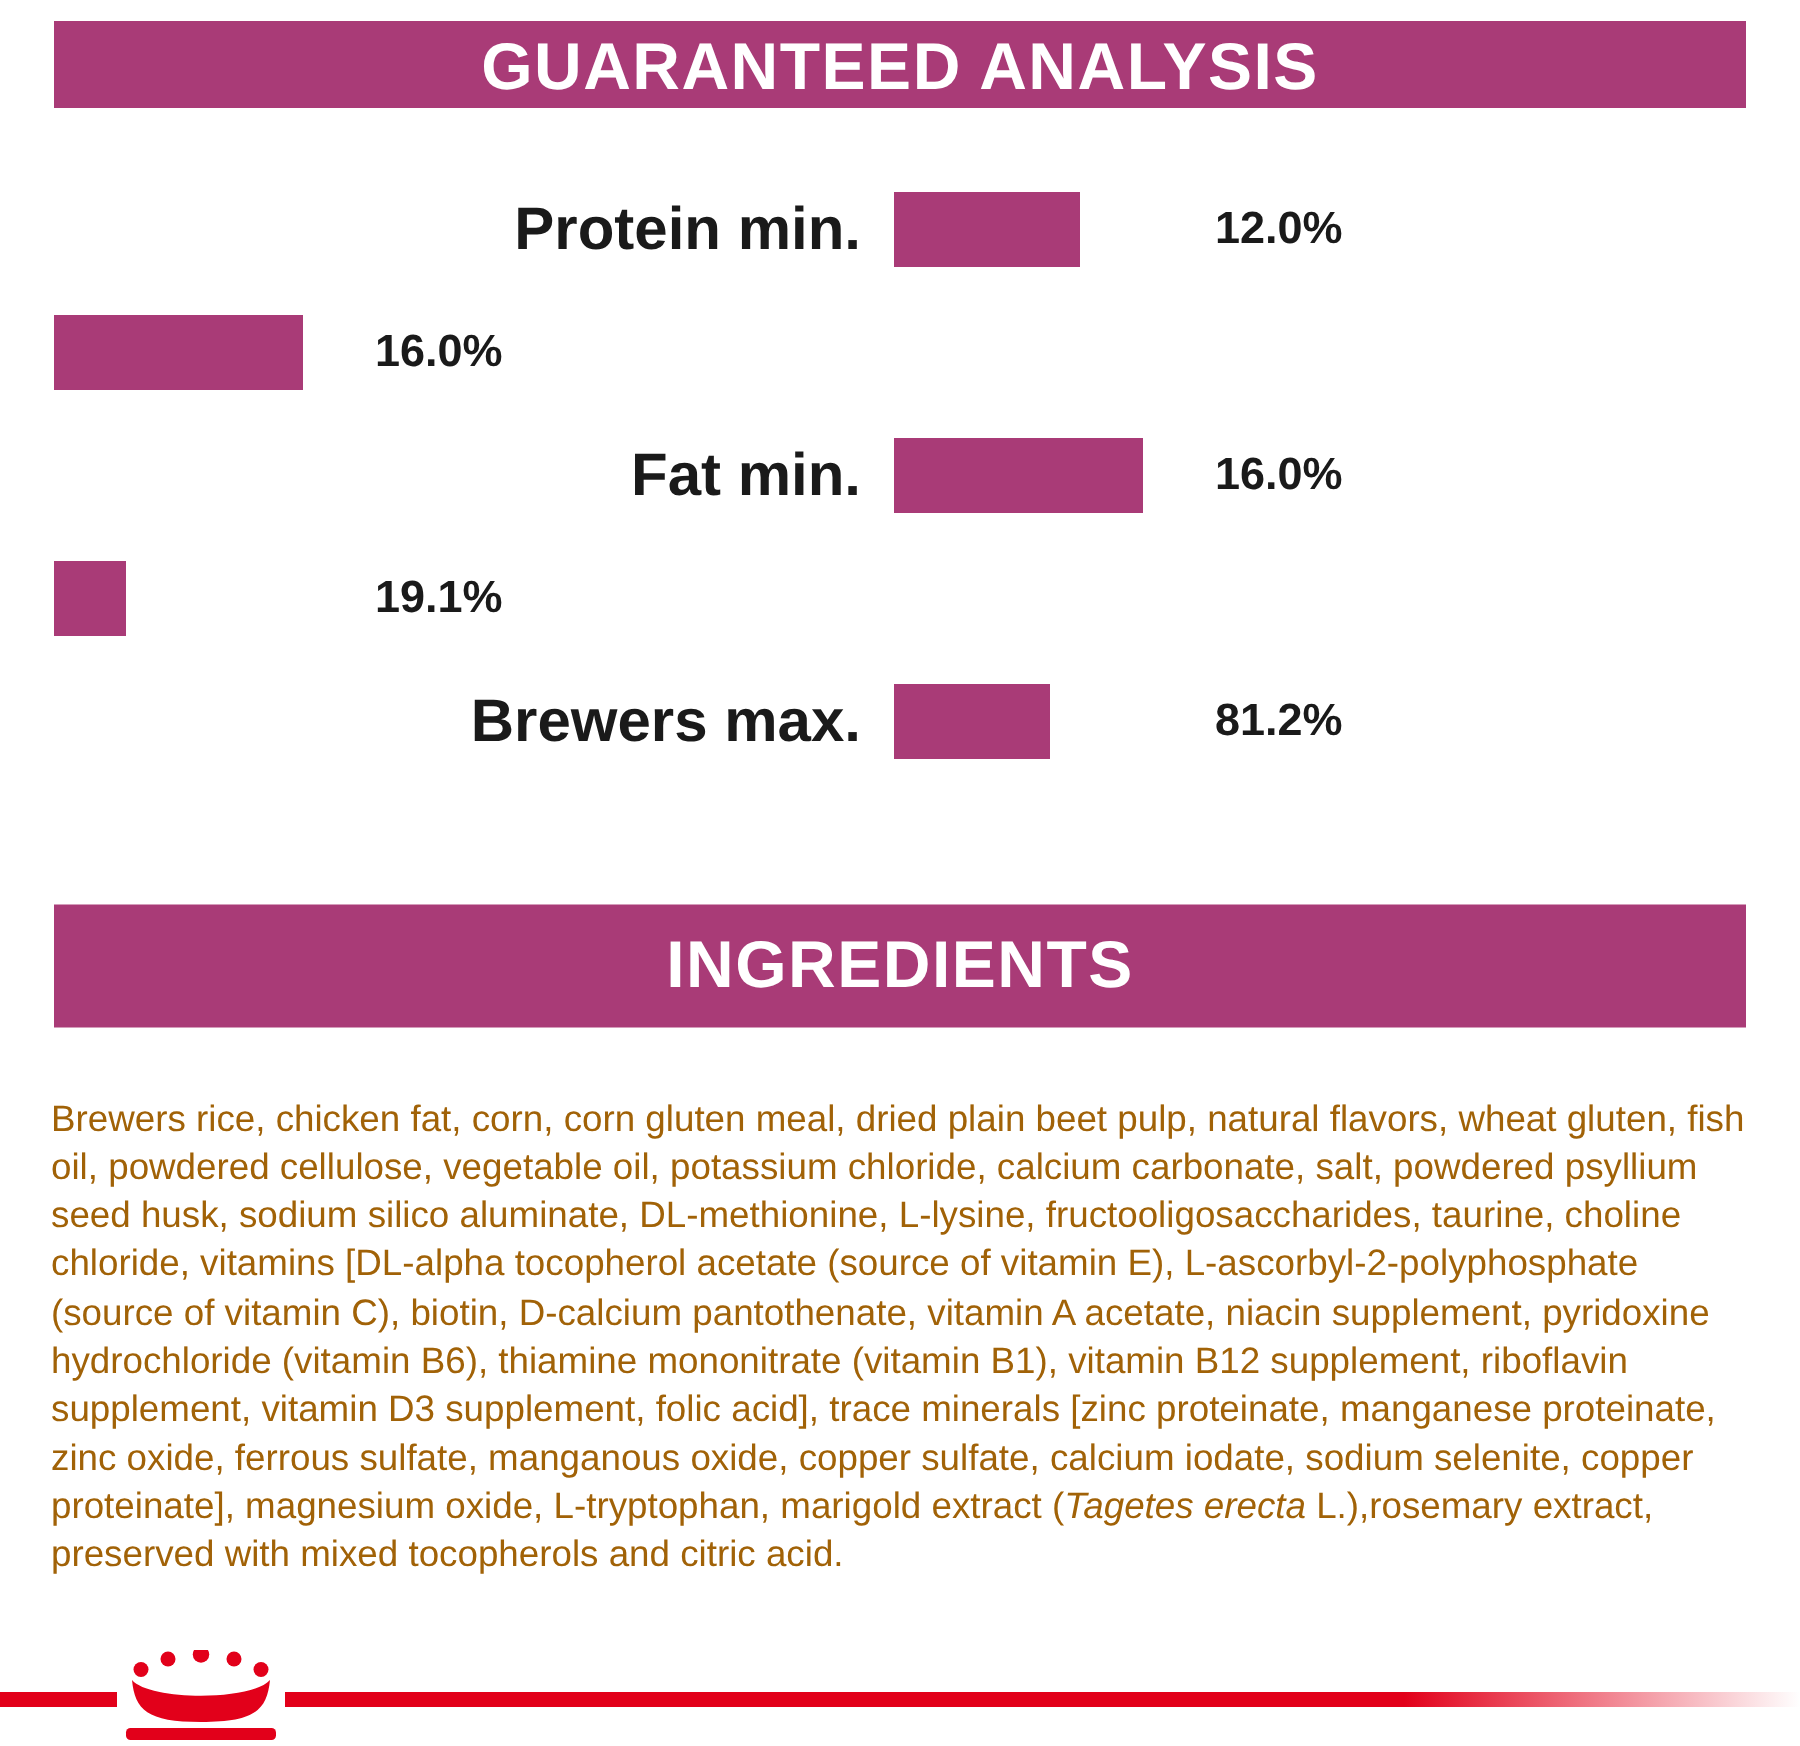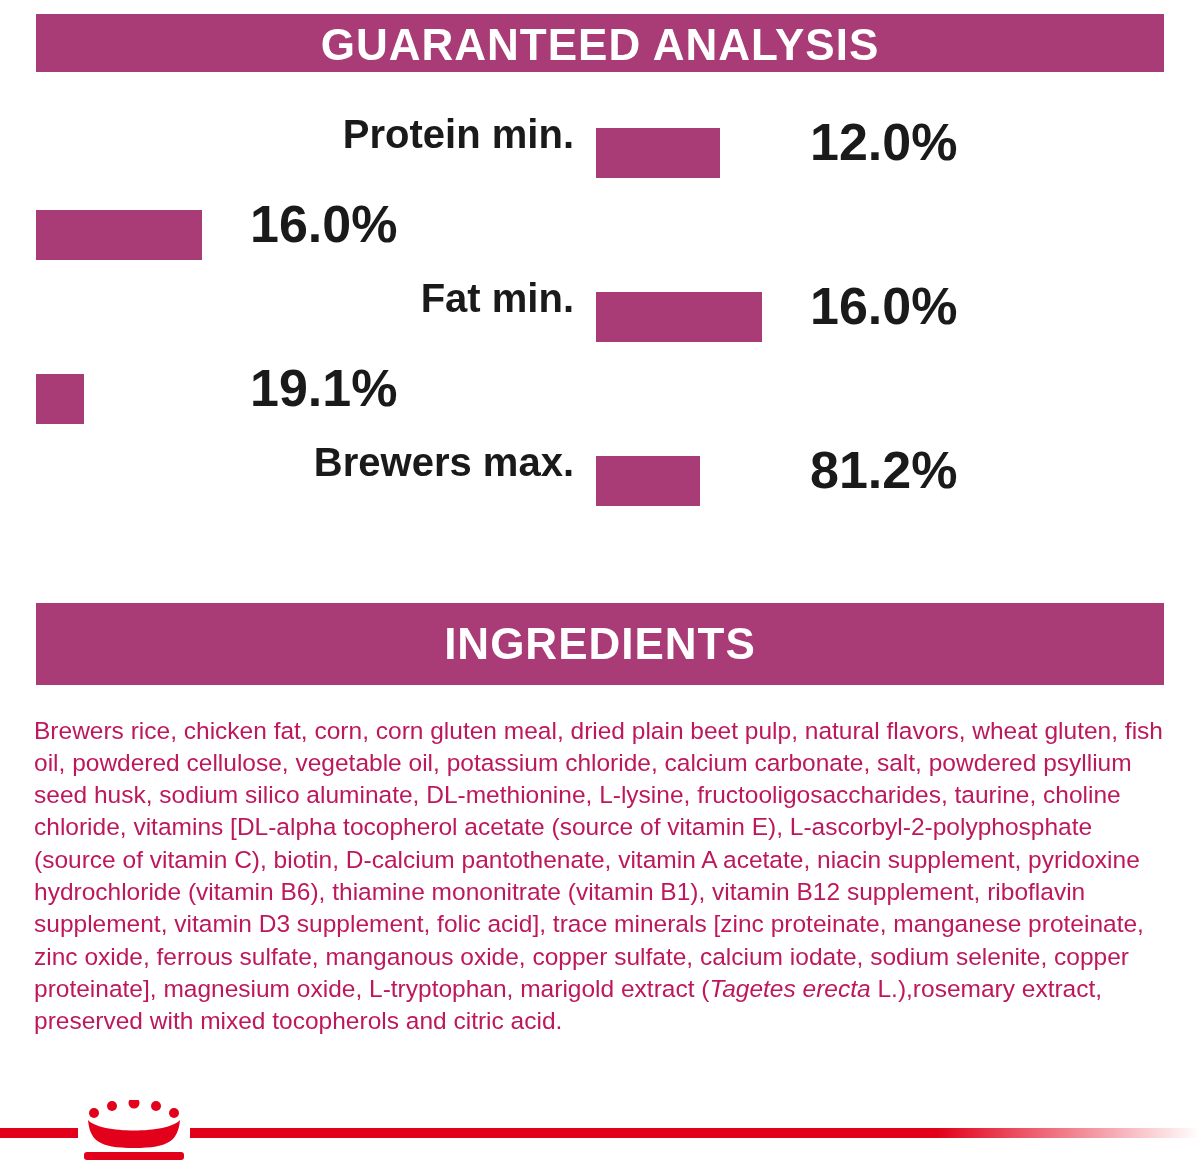--- a/index.html
+++ b/index.html
@@ -45,20 +45,21 @@
 
   
   .ga-table {
     position: absolute;
     top: 112px;
     left: 36px;
     width: 1128px;
   }
   .ga-row {
     display: flex;
+    align-items: center;
     height: 82px;
   }
   .ga-label {
     width: 560px;
     text-align: right;
     padding-right: 22px;
     font-size: 40px;
     font-weight: bold;
     color: #1a1a1a;
     white-space: nowrap;
@@ -66,36 +67,36 @@
   .ga-bar-wrap {
     width: 190px;
     display: flex;
     align-items: center;
   }
   .ga-bar-fill {
     height: 50px;
     background: #a93b77;
   }
   .ga-value {
-    font-size: 52px;
+    font-size: 30px;
     font-weight: bold;
     color: #1a1a1a;
     padding-left: 24px;
     white-space: nowrap;
   }
 
   
   .ingredients-body {
     position: absolute;
-    top: 690px;
+    top: 706px;
     left: 34px;
     width: 1140px;
     font-size: 24.5px;
     line-height: 1.32;
-    color: #be185d;
+    color: #a16207;
     text-align: left;
   }
   .ingredients-body i { font-style: italic; }
 
   
   .footer {
     position: absolute;
     left: 0;
     top: 1100px;
     width: 1200px;

